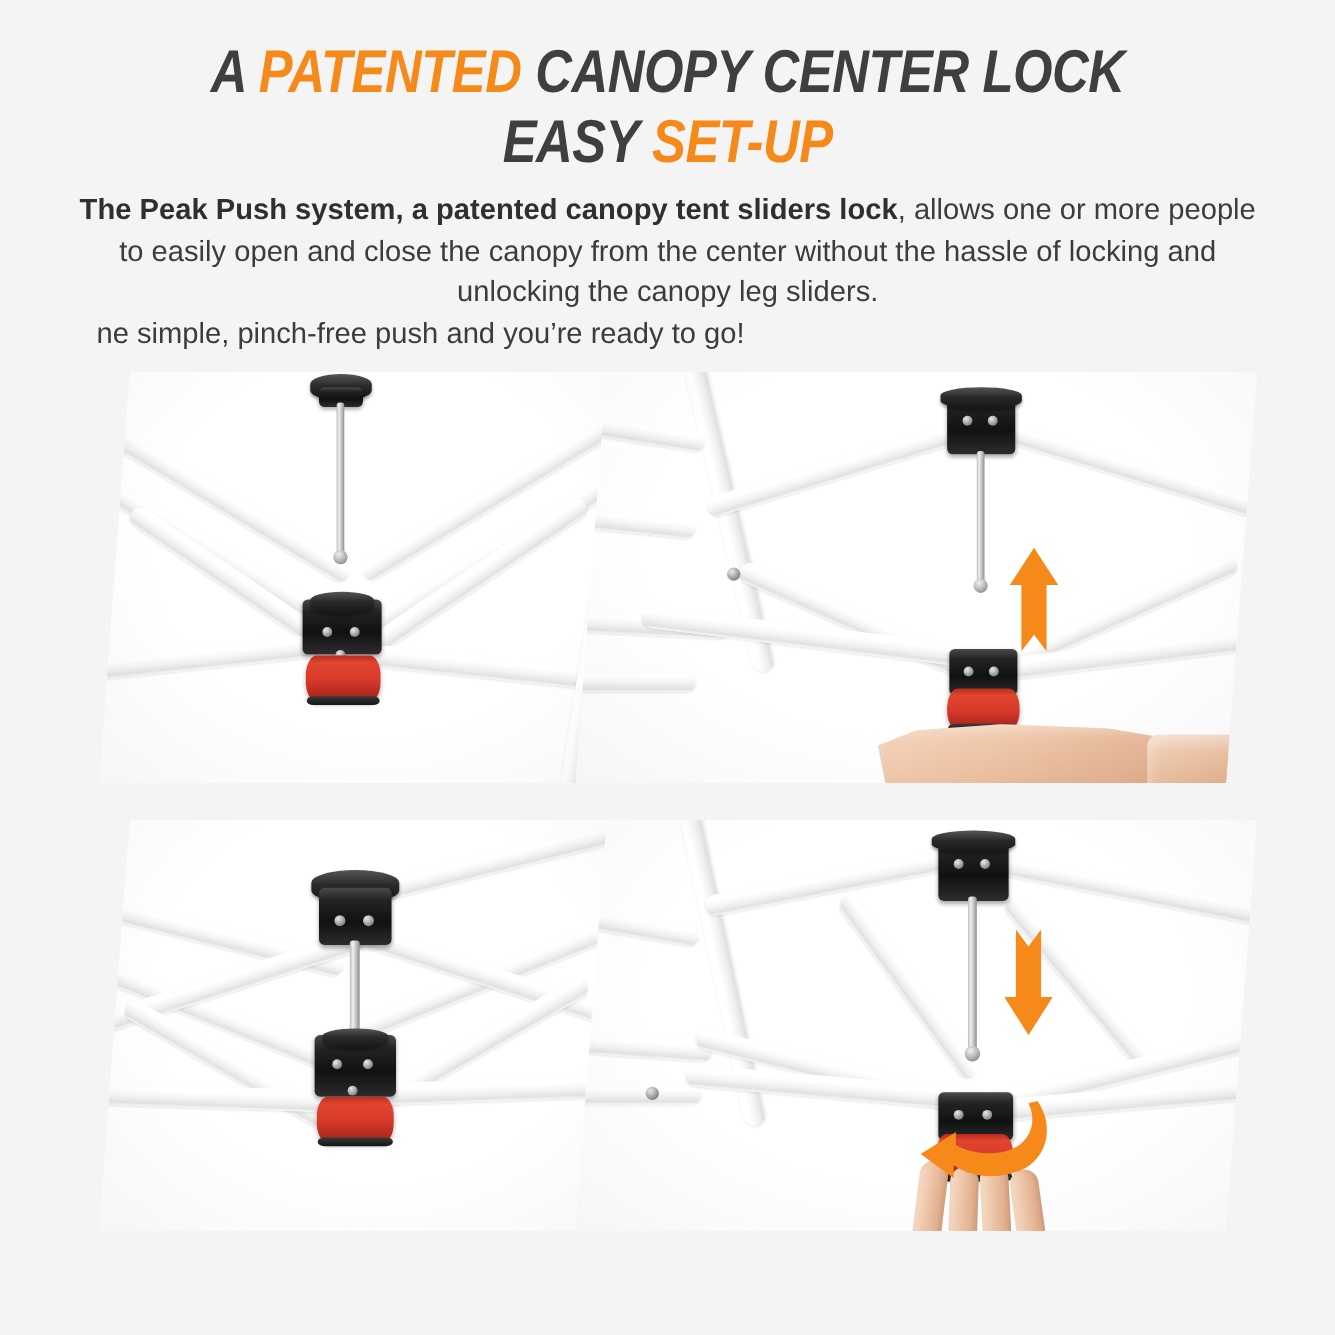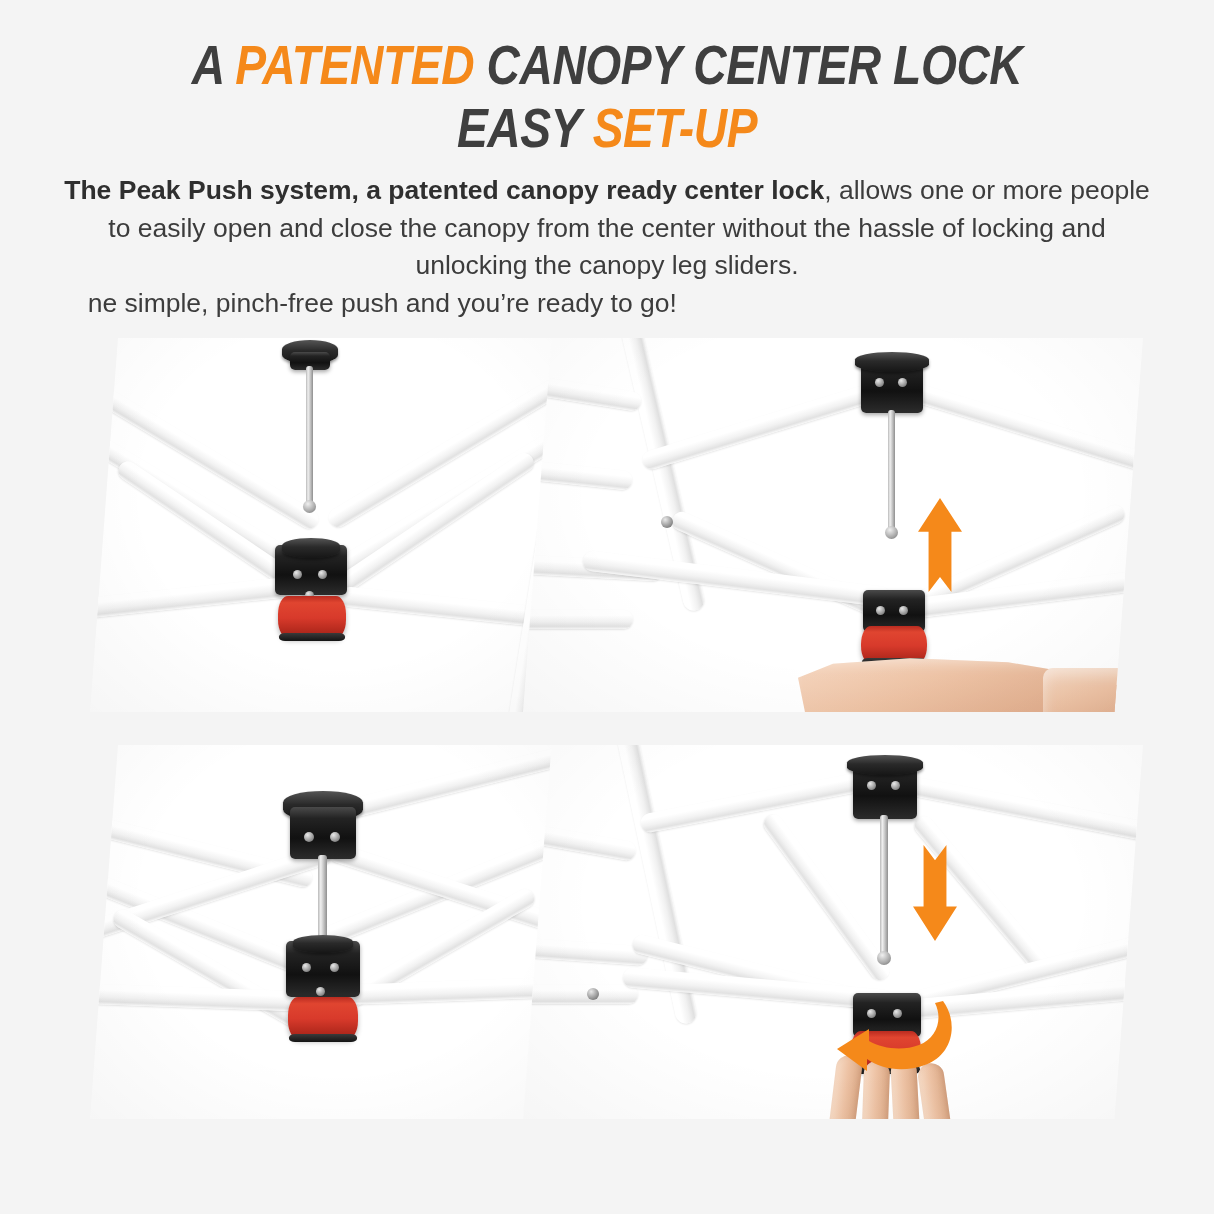--- a/index.html
+++ b/index.html
@@ -154,21 +154,21 @@
 </style>
 </head>
 <body>
 
 <div class="heading">
   <div class="line"><span>A </span><span class="hl-orange">PATENTED</span><span> CANOPY CENTER LOCK</span></div>
   <div class="line"><span>EASY </span><span class="hl-orange">SET-UP</span></div>
 </div>
 
 <div class="bodycopy">
-  <span><b>The Peak Push system, a patented canopy ready center lock</b></span><span>, allows one or more people to easily open and close the canopy from the center without the hassle of locking and unlocking the canopy leg sliders.</span>
+  <span><b>The Peak Push system, a patented canopy tent sliders lock</b></span><span>, allows one or more people to easily open and close the canopy from the center without the hassle of locking and unlocking the canopy leg sliders.</span>
   <span class="p2">One simple, pinch-free push and you’re ready to go!</span>
 </div>
 
 <div class="panels">
 
   <div class="panel p1">
     <div class="scene">
 
       <div class="tube" style="left:-30px;top:22px;width:300px;height:19px;transform:rotate(31deg);transform-origin:left center;"></div>
       <div class="tube" style="left:-40px;top:68px;width:300px;height:19px;transform:rotate(31deg);transform-origin:left center;"></div>

